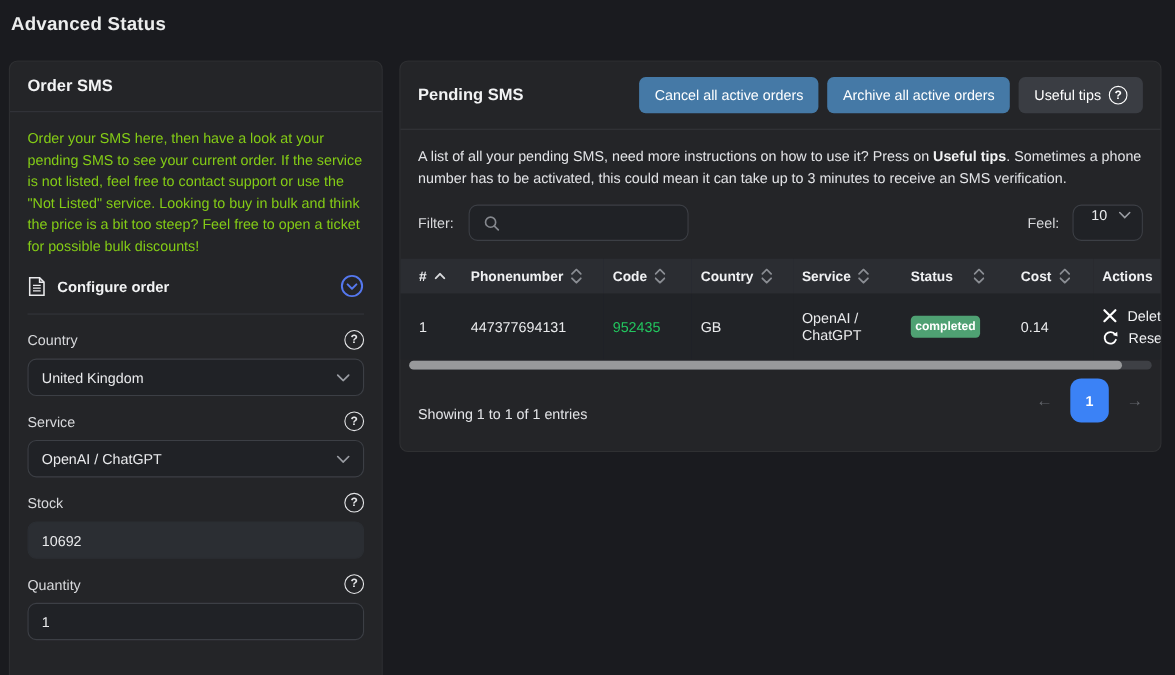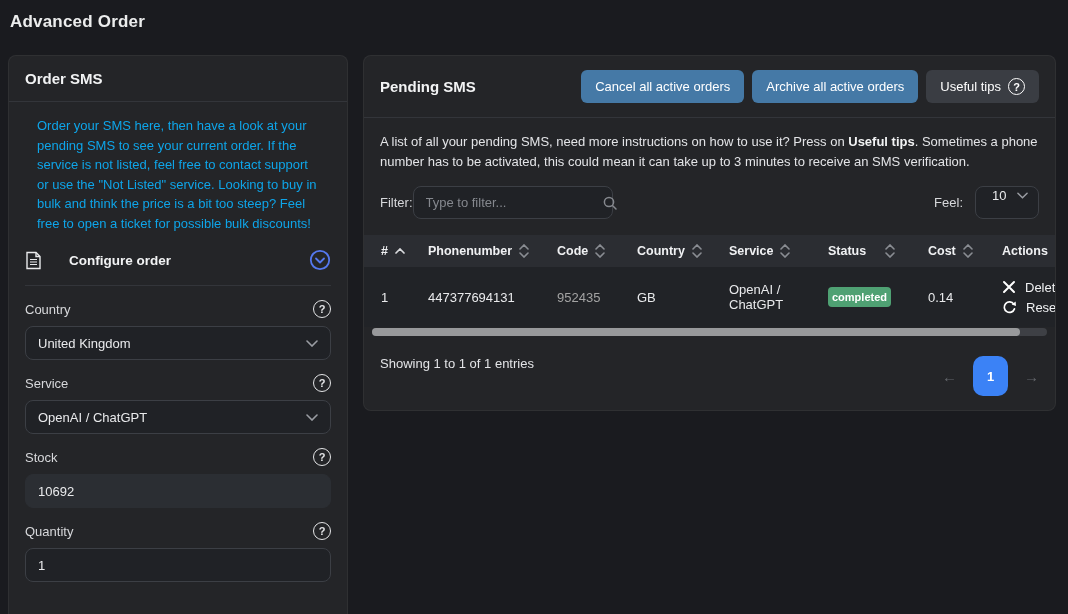--- a/index.html
+++ b/index.html
@@ -25,24 +25,24 @@
 
   .card-header {
     display:flex; align-items:center;
     padding:14px 16px;
     border-bottom:1px solid #33353a;
   }
   .card-header .card-title { font-size:15px; font-weight:700; color:#f2f3f4; margin-right:auto; }
 
   
   .intro {
-    margin:14px 28px 6px; font-size:13px; line-height:19.5px; color:#0ea5e9;
+    margin:14px 16px 6px; font-size:13px; line-height:19.5px; color:#84cc16;
   }
   .section-row {
-    display:flex; align-items:center; gap:27px;
+    display:flex; align-items:center; gap:10px;
     margin:16px 16px 0; padding-bottom:14px;
     border-bottom:1px solid #33353a;
   }
   .section-row .section-title { font-size:13.5px; font-weight:700; color:#f2f3f4; }
   .section-row .collapse-btn { margin-left:auto; display:flex; cursor:pointer; }
 
   .field-label-row {
     display:flex; align-items:center;
     margin:14px 16px 8px;
   }
@@ -81,21 +81,21 @@
     display:flex; align-items:center; justify-content:center;
     font-size:11px; font-weight:700; color:#fff;
   }
   .desc { margin:14px 16px 4px; font-size:13px; line-height:20px; color:#e3e4e7; }
   .desc b { font-weight:700; color:#f2f3f4; }
 
   .filter-row {
     display:flex; align-items:center;
     margin:14px 16px 16px;
   }
-  .filter-label { font-size:13px; color:#d7d8db; }
+  .filter-label { font-size:13px; color:#d7d8db; margin-right:13px; }
   .filter-input {
     width:200px; height:33px;
     background:#202226; border:1px solid #3c3f45; border-radius:8px;
     display:flex; align-items:center; padding:0 10px 0 12px;
   }
   .filter-input input {
     flex:1; background:transparent; border:none; outline:none;
     color:#e9eaec; font-size:13px; font-family:"Liberation Sans", sans-serif;
   }
   .filter-input input::placeholder { color:#85888e; }
@@ -114,58 +114,58 @@
   thead th {
     background:#2b2d32; font-size:12.5px; font-weight:700; color:#f0f1f3;
     padding:9px 6px 9px 8px; cursor:pointer; white-space:nowrap;
   }
   thead th .th-inner { display:flex; align-items:center; gap:7px; }
   tbody td {
     background:#212327; font-size:13px; color:#e9eaec;
     padding:10px 6px 10px 8px; height:60px;
   }
   th:first-child, td:first-child { padding-left:17px; }
-  .code-link { color:#a3a3a3; text-decoration:none; cursor:pointer; }
+  .code-link { color:#22c55e; text-decoration:none; cursor:pointer; }
   .badge {
     display:inline-block; background:#4fa173; color:#fff;
     font-size:11px; font-weight:700; padding:4px 4px; border-radius:4px;
   }
   .action-line {
     display:flex; align-items:center; gap:9px;
     font-size:13px; color:#f0f1f3; cursor:pointer; white-space:nowrap;
   }
   .action-line + .action-line { margin-top:5px; }
 
   .fake-scrollbar {
     margin:1px 8px 0; height:8px; border-radius:4px;
     background:#3e4045; position:relative; cursor:pointer;
   }
   .fake-scrollbar .thumb {
     position:absolute; left:0; top:0; height:8px; width:96%;
     background:#98999b; border-radius:4px;
   }
 
   .footer-row {
-    display:flex; align-items:flex-start;
-    padding:20px 16px 0;
+    display:flex; align-items:flex-end;
+    padding:8px 16px 0;
   }
   .showing-text { font-size:13px; color:#e3e4e7; }
   .pagination { margin-left:auto; display:flex; align-items:center; gap:16px; }
   .page-arrow { font-size:15px; color:#63666b; cursor:pointer; }
   .page-current {
     min-width:35px; height:40px; border-radius:10px;
     background:#3b82f6; color:#fff; font-size:13px; font-weight:600;
     display:flex; align-items:center; justify-content:center; cursor:pointer;
   }
   svg { display:block; }
 </style>
 </head>
 <body>
 
-<div class="page-title">Advanced Order</div>
+<div class="page-title">Advanced Status</div>
 
 <div class="card card-left">
   <div class="card-header">
     <span class="card-title">Order SMS</span>
   </div>
 
   <p class="intro">Order your SMS here, then have a look at your pending SMS to see your current order. If the service is not listed, feel free to contact support or use the "Not Listed" service. Looking to buy in bulk and think the price is a bit too steep? Feel free to open a ticket for possible bulk discounts!</p>
 
   <div class="section-row">
     <span>
@@ -240,21 +240,20 @@
     </div>
   </div>
 
   <p class="desc">
     <span>A list of all your pending SMS, need more instructions on how to use it? Press on </span><b>Useful tips</b><span>. Sometimes a phone number has to be activated, this could mean it can take up to 3 minutes to receive an SMS verification.</span>
   </p>
 
   <div class="filter-row">
     <span class="filter-label">Filter:</span>
     <div class="filter-input">
-      <input placeholder="Type to filter..." style="">
       <span>
         <svg width="16" height="16" viewBox="0 0 16 16" fill="none" stroke="#85888e" stroke-width="1.5">
           <circle cx="7" cy="7" r="4.6"></circle>
             <path d="M10.5 10.5 L14 14" stroke-linecap="round"></path>
         </svg>
       </span>
     </div>
     <div class="show-group">
       <span class="show-label">Feel:</span>
       <div class="show-select">

